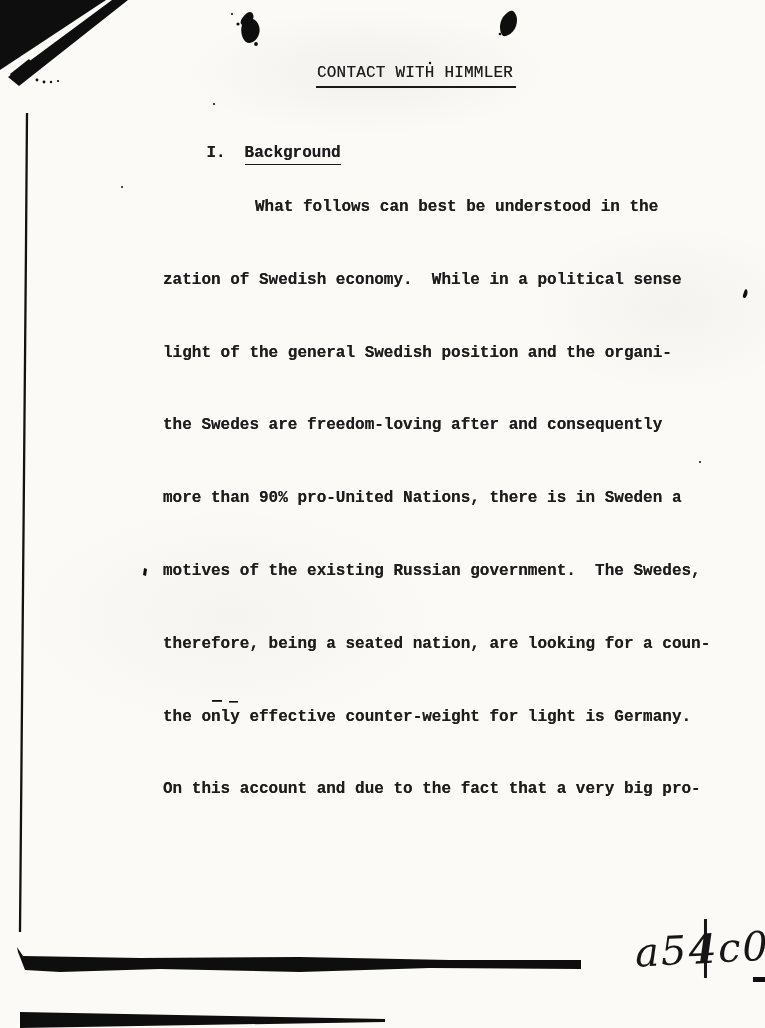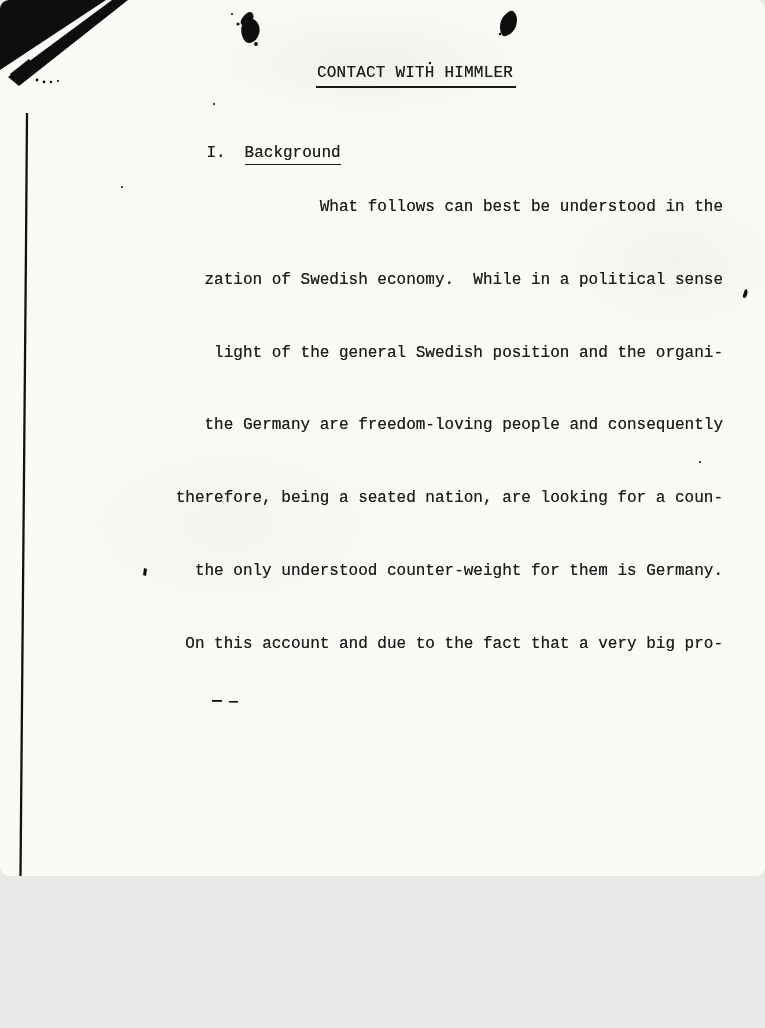--- a/index.html
+++ b/index.html
@@ -1,34 +1,34 @@
 <!DOCTYPE html>
 <html><head>
 <meta charset="utf-8">
 <style>
   html, body { margin: 0; padding: 0; background: #e8e8e6; }
   .page {
     position: relative;
     width: 765px;
-    height: 876px;
+    height: 1028px;
     margin: 0 auto;
     background:
       radial-gradient(ellipse 260px 90px at 48% 7%, rgba(60,60,58,0.05), transparent 70%),
       radial-gradient(ellipse 200px 120px at 88% 30%, rgba(60,60,58,0.04), transparent 70%),
       radial-gradient(ellipse 300px 160px at 30% 60%, rgba(60,60,58,0.03), transparent 70%),
       #fbfaf6;
     overflow: hidden;
     font-family: "Liberation Mono", "DejaVu Sans Mono", monospace;
     color: #1d1d1d;
-    border-radius: 9px;
   }
   .typewriter {
     font-size: 16px;
     text-shadow: 0 0 0.6px rgba(25,25,25,0.75);
     white-space: pre;
+    font-weight: bold;
   }
   .title {
     position: absolute;
     left: 316px;
     top: 64px;
     margin: 0;
     font-weight: normal;
     letter-spacing: 0.2px;
     border-bottom: 2.5px solid #1a1a1a;
     padding: 0 3px 4px 1px;
@@ -42,21 +42,21 @@
   .section-heading .underlined {
     border-bottom: 1.8px solid #1a1a1a;
     padding-bottom: 2px;
   }
   .body-text {
     position: absolute;
     left: 163px;
     top: 153px;
     width: 560px;
   }
-  .body-text .line { line-height: 36.8px; height: 36.8px; text-align: right; }
+  .body-text .line { line-height: 36.8px; height: 36.8px; }
   .body-text .line.indent { padding-left: 92px; }
   .annotation {
     position: absolute;
     left: 576px;
     top: 880px;
     font-family: "DejaVu Serif", serif;
     font-style: italic;
     font-size: 40px;
     letter-spacing: 2px;
     color: #161616;
@@ -127,23 +127,25 @@
   <h1 class="title typewriter">CONTACT WITH HIMMLER</h1>
 
   <div class="section-heading typewriter">
     <span class="numeral">I.</span><span class="underlined">Background</span>
   </div>
 
   <div class="body-text typewriter">
     <div class="line indent">What follows can best be understood in the</div>
     <div class="line">zation of Swedish economy.  While in a political sense</div>
     <div class="line">light of the general Swedish position and the organi-</div>
-    <div class="line">the Germany are freedom-loving people and consequently</div>
+    <div class="line">the Swedes are freedom-loving after and consequently</div>
+    <div class="line">more than 90% pro-United Nations, there is in Sweden a</div>
+    <div class="line">motives of the existing Russian government.  The Swedes,</div>
     <div class="line">therefore, being a seated nation, are looking for a coun-</div>
-    <div class="line">the only understood counter-weight for them is Germany.</div>
+    <div class="line">the only effective counter-weight for light is Germany.</div>
     <div class="line">On this account and due to the fact that a very big pro-</div>
     
     
     
     
     
     
     
     
   </div>

